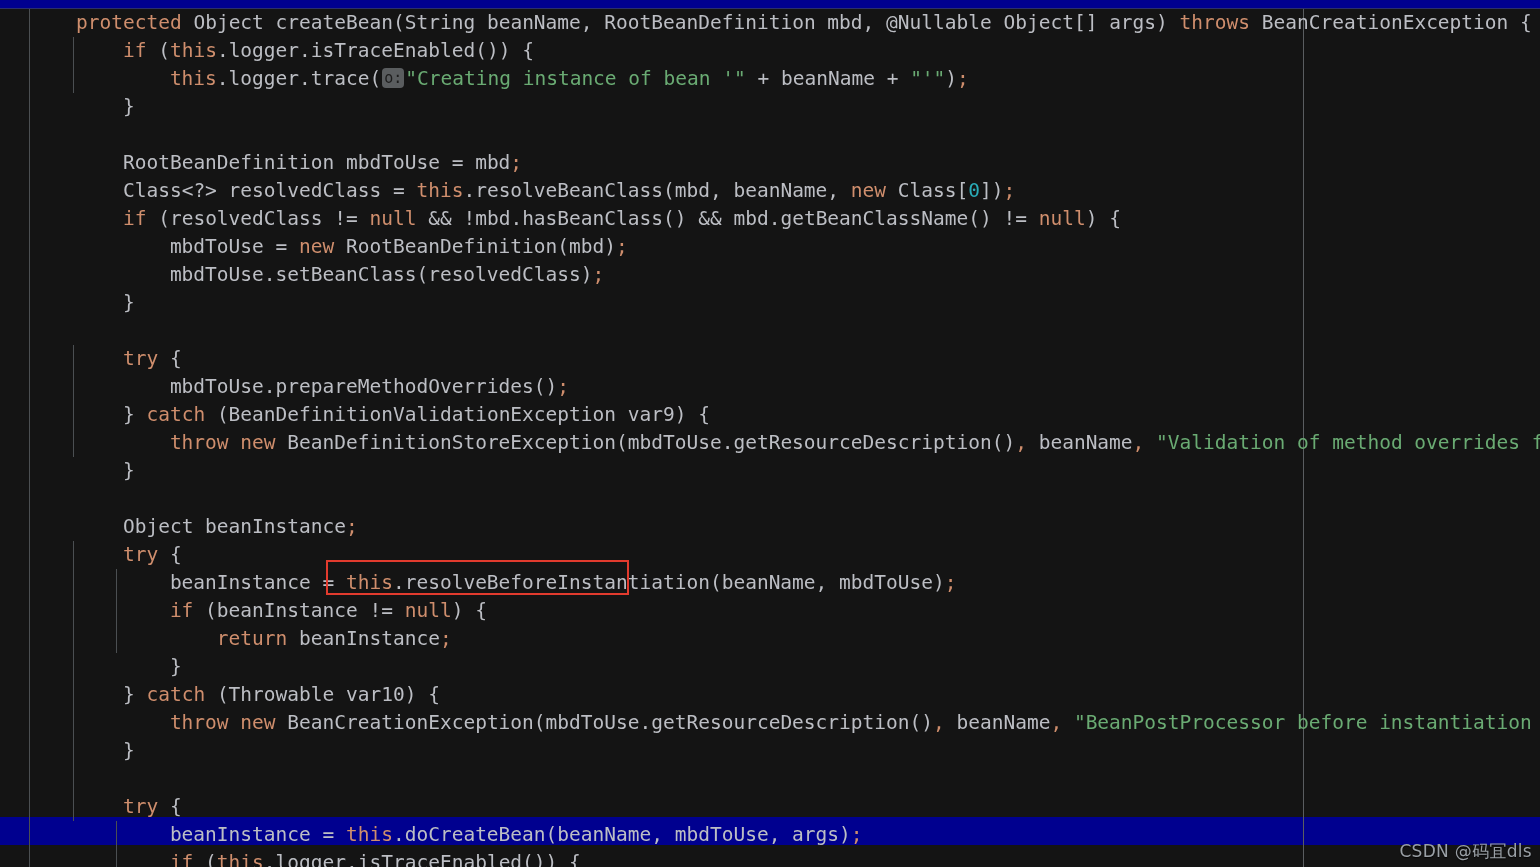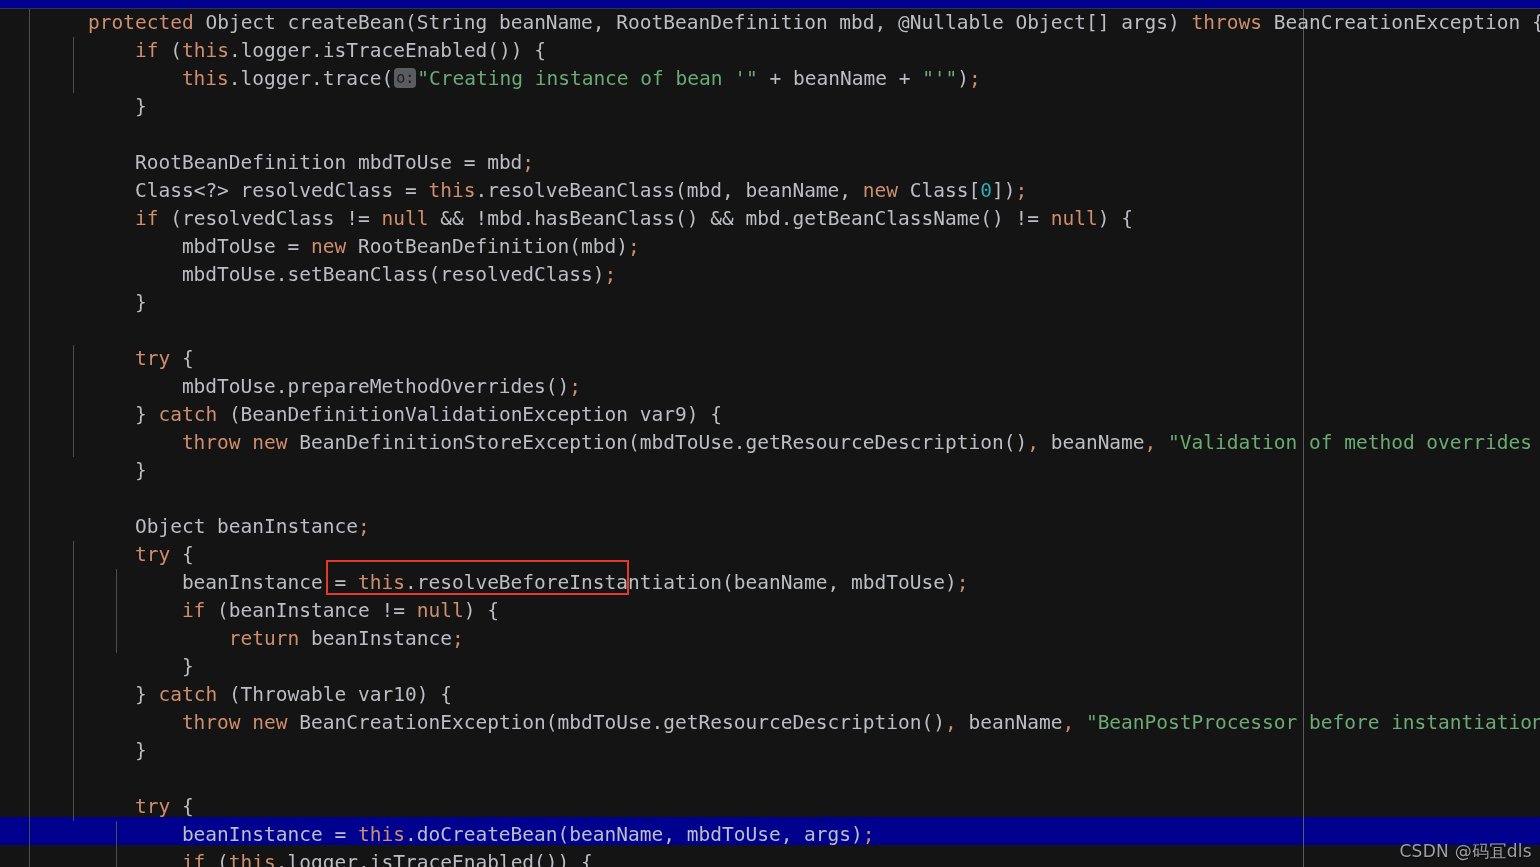--- a/index.html
+++ b/index.html
@@ -52,21 +52,21 @@
     left: 0; top: 9px;
     width: 1540px;
     height: 858px;
     font-size: 19.5px;
     line-height: 28px;
     white-space: pre;
     color: #bcbec4;
   }
   .ln {
     position: absolute;
-    left: 16px;
+    left: 4px;
     width: 1405px;
     height: 28px;
     white-space: pre;
   }
   .code-text {
     position: absolute;
     left: 30px;
     top: 0;
     white-space: pre;
   }

